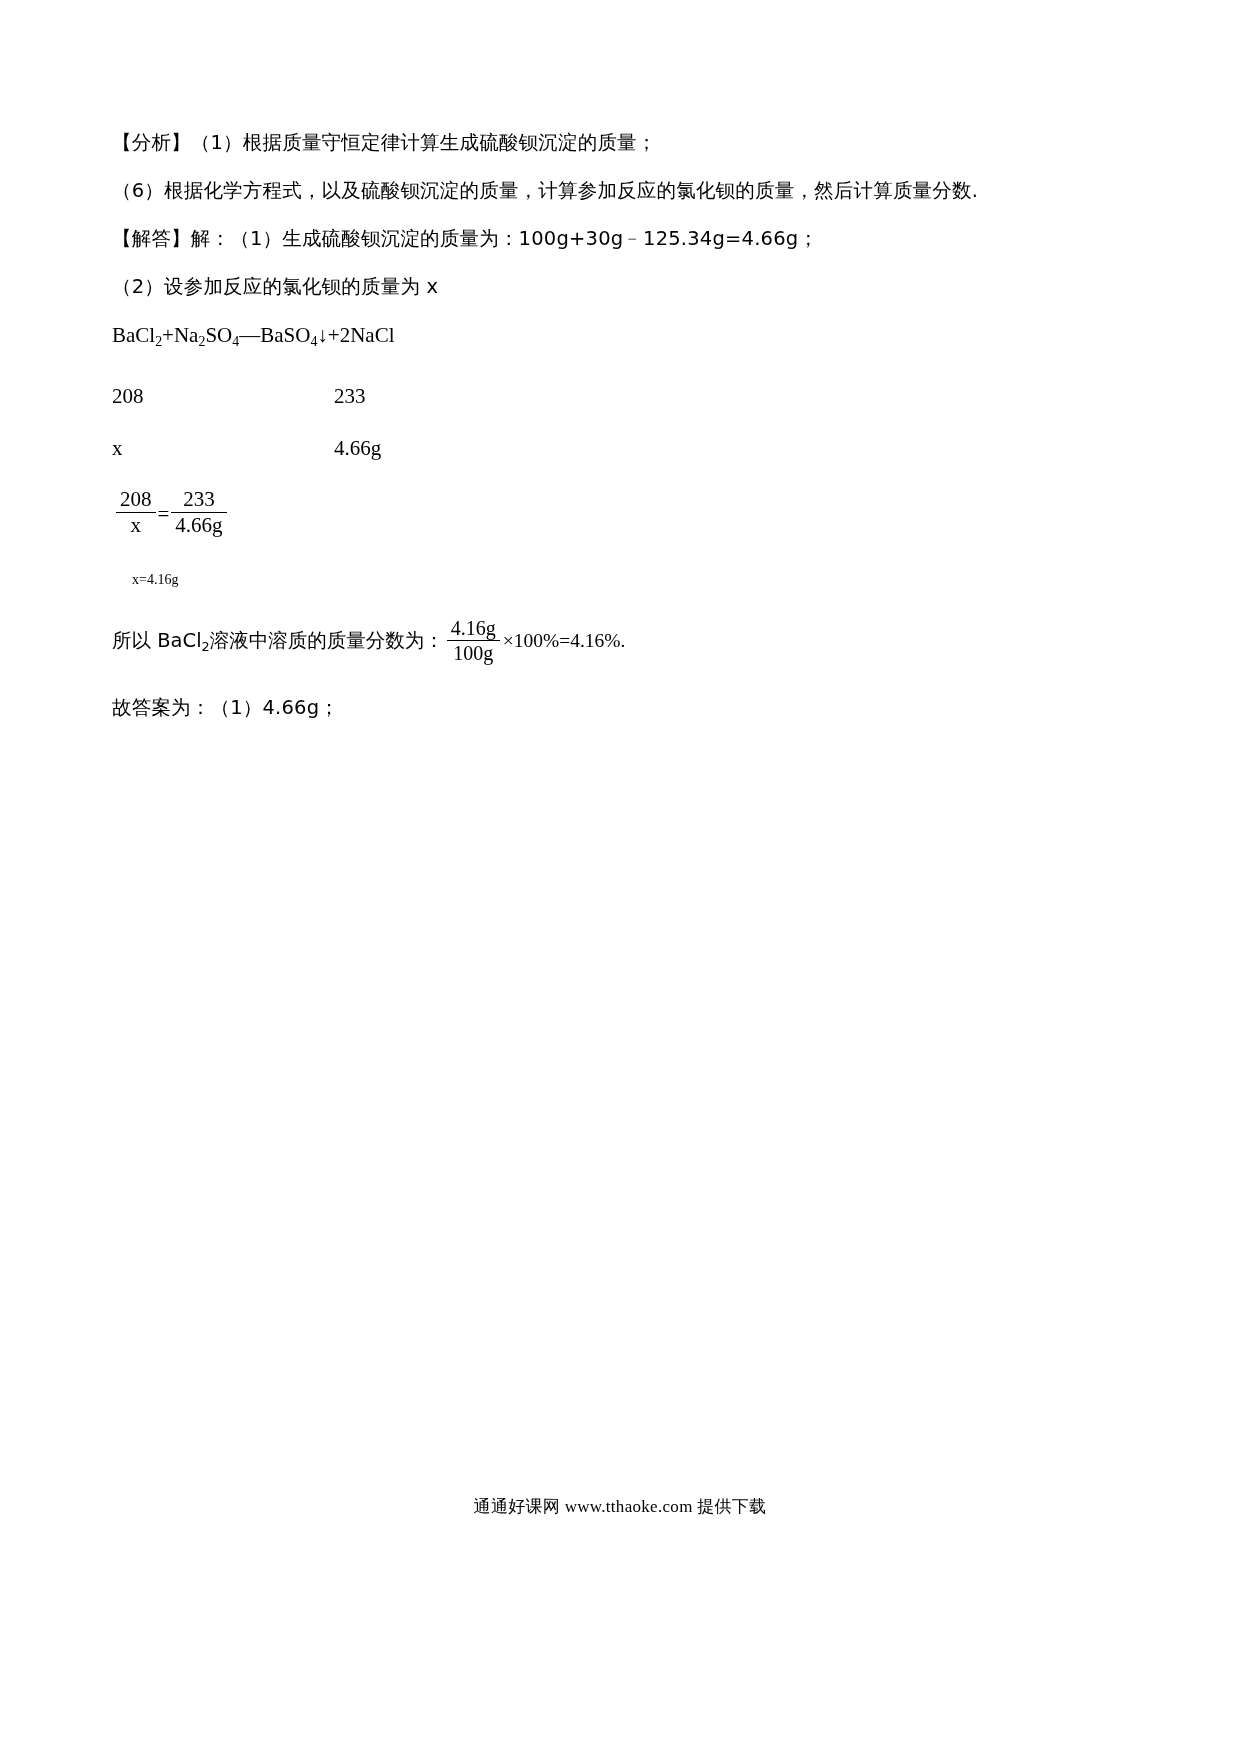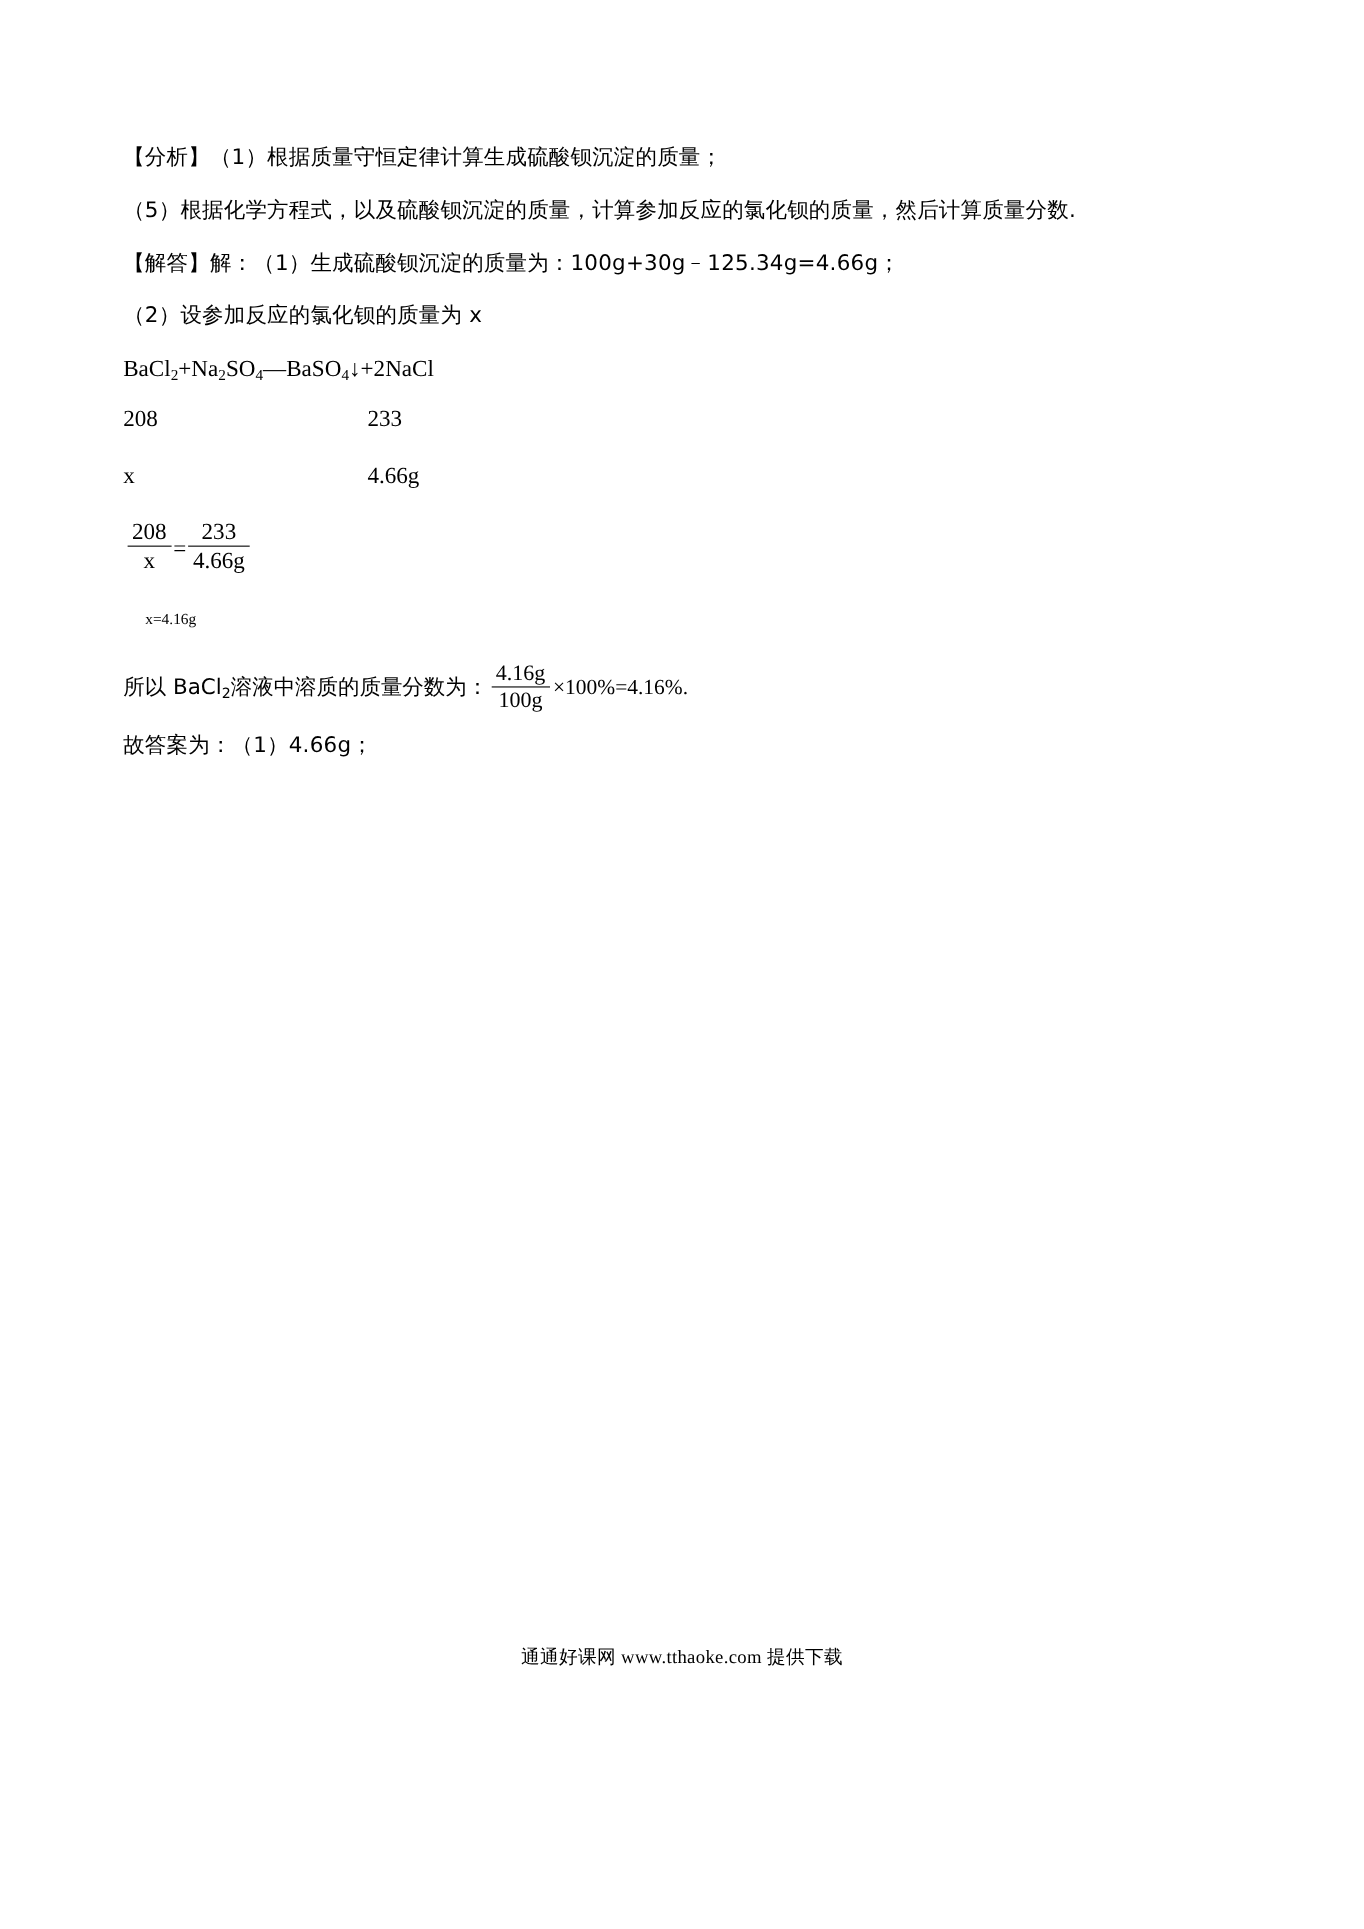--- a/index.html
+++ b/index.html
@@ -44,21 +44,21 @@
     text-align: center;
   }
   sub {
     font-size: 0.66em;
     vertical-align: -0.28em;
   }
   
   .eq-line {
     font-size: 21px;
     line-height: 26px;
-    margin-bottom: 12px;
+    margin-bottom: 28px;
     white-space: nowrap;
   }
   
   .num-row {
     font-size: 21px;
     line-height: 26px;
     margin-bottom: 26px;
     position: relative;
     height: 26px;
   }
@@ -103,21 +103,21 @@
   }
   .xeq {
     font-size: 14px;
     line-height: 26px;
     margin-bottom: 24px;
     margin-left: 20px;
   }
   .inline-frac-line {
     font-size: 19.5px;
     line-height: 26px;
-    margin-bottom: 14px;
+    margin-bottom: 28px;
     white-space: nowrap;
   }
   .inline-frac-line .frac {
     font-size: 20px;
     margin: 0 3px;
     position: relative;
     top: -1px;
     font-family: Liberation Serif, serif;
   }
   .footer {
@@ -136,21 +136,21 @@
 <body>
 
 <div class="page">
   <div class="content">
 
     <div class="line cjk">
       <span>【分析】</span><span>（1）根据质量守恒定律计算生成硫酸钡沉淀的质量；</span>
     </div>
 
     <div class="line cjk">
-      <span>（5）根据化学方程式，以及硫酸钡沉淀的质量，计算参加反应的氯化钡的质量，然后计算质量分数.</span>
+      <span>（6）根据化学方程式，以及硫酸钡沉淀的质量，计算参加反应的氯化钡的质量，然后计算质量分数.</span>
     </div>
 
     <div class="line cjk">
       <span>【解答】</span><span>解：（1）生成硫酸钡沉淀的质量为：100g+30g﹣125.34g=4.66g；</span>
     </div>
 
     <div class="line cjk">
       <span>（2）设参加反应的氯化钡的质量为 x</span>
     </div>
 

